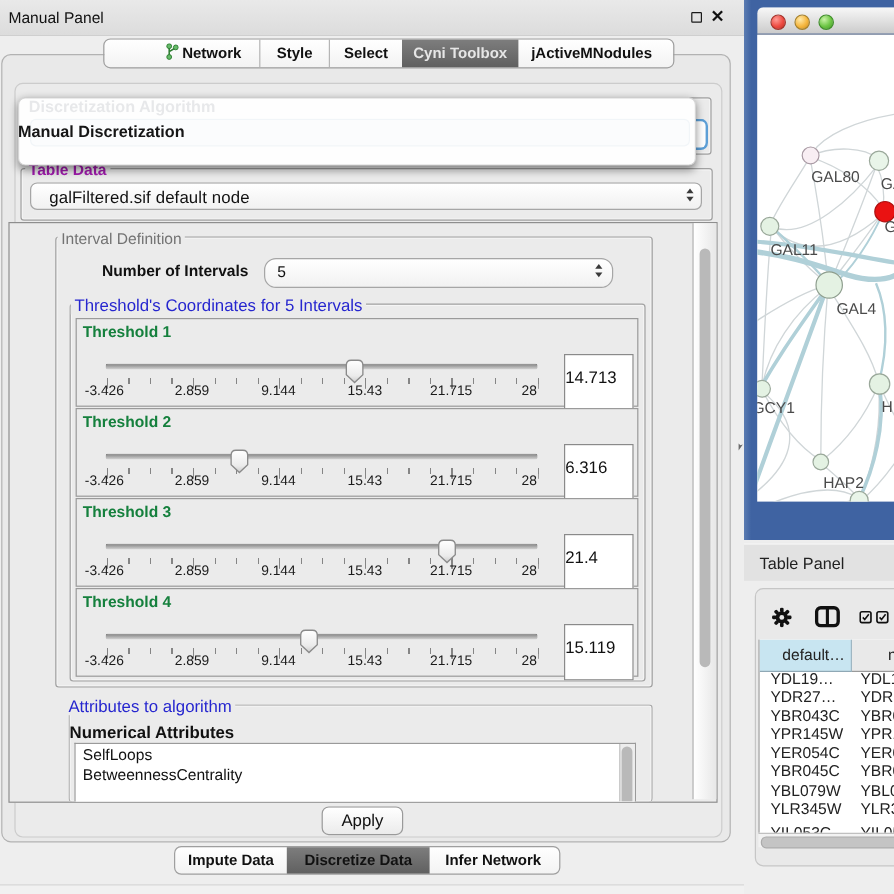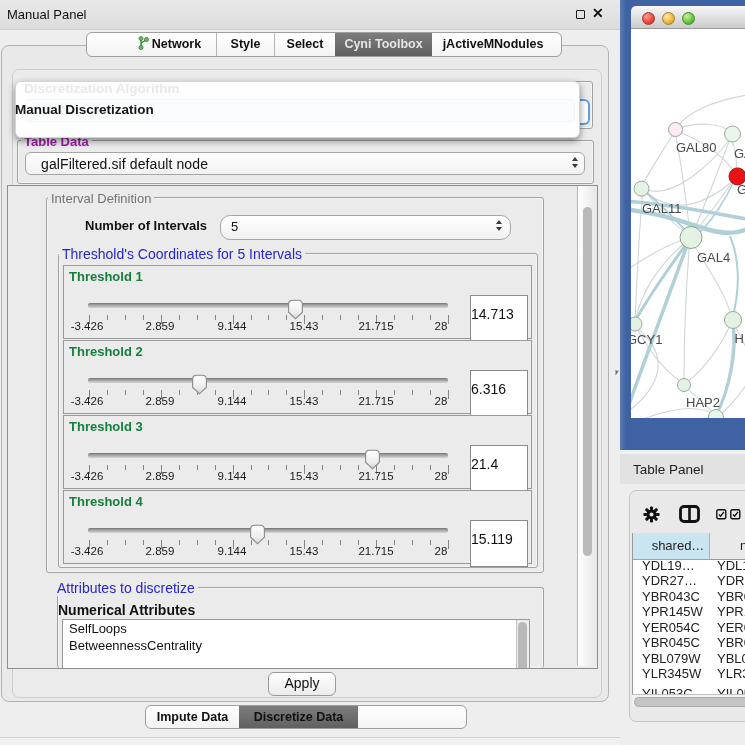--- a/index.html
+++ b/index.html
@@ -218,40 +218,41 @@
   <div class="tl" style="left:23px;">-3.426</div>
   <div class="tl" style="left:96px;">2.859</div>
   <div class="tl" style="left:168px;">9.144</div>
   <div class="tl" style="left:240px;">15.43</div>
   <div class="tl" style="left:312px;">21.715</div>
   <div class="tl" style="left:377px;">28</div>
   <div class="vfield">15.119</div>
 </div>
 
 <div class="group" style="left:57px;top:587px;width:485px;height:80px;border-bottom:none;"></div>
-<div class="gtitle" style="left:54px;top:580px;color:#2626cf;font-size:14px;">Attributes to discretize</div>
+<div class="gtitle" style="left:54px;top:580px;color:#2626cf;font-size:14px;">Attributes to algorithm</div>
 <div class="lbl" style="left:58px;top:602px;font-size:14px;font-weight:700;color:#111;">Numerical Attributes</div>
 <div class="abs" id="numlist">
   <div class="li">SelfLoops</div>
   <div class="li">BetweennessCentrality</div>
   <div id="listsb">
       <div id="listth"></div>
     </div>
 </div>
 
 <div class="abs" id="popup">
   <div class="lbl" style="left:8px;top:-1px;font-size:13.5px;font-weight:700;color:rgba(110,120,128,0.16);">Discretization Algorithm</div>
   <div class="abs" style="left:9px;top:17px;width:548px;height:21px;border:1px solid rgba(120,150,190,0.07);border-radius:5px;background:rgba(228,237,246,0.13);"></div>
   <div class="lbl" style="left:-1px;top:19.5px;font-size:13.5px;font-weight:700;color:#161616;">Manual Discretization</div>
 </div>
 
 <div class="abs" id="applybtn">Apply</div>
 <div class="abs" id="bottabs">
   <div class="tabseg2" style="width:93px;">Impute Data</div>
   <div class="tabseg2 tabsel" style="width:119px;">Discretize Data</div>
+  <div class="tabseg2" style="width:106px;">Infer Network</div>
 </div>
 <div class="abs" style="left:0;top:737px;width:620px;height:1px;background:#d2d2d2;"></div>
 <div class="abs" style="left:0;top:738px;width:620px;height:7px;background:#f1f1f1;"></div>
 
 <svg class="abs" style="left:614px;top:368px;" width="7" height="8" viewBox="0 0 7 8">
   <path d="M1.5 7.5 L1.5 1.5 L3 3 L5 2.5 Z" fill="#6a6a6a"></path>
 </svg>
 
 <div class="abs" id="netwin"></div>
 <div class="abs" id="nettitle"></div>
@@ -360,21 +361,21 @@
 </svg>
 <svg class="abs" style="left:716px;top:509px;" width="11" height="11" viewBox="0 0 11 11">
 <rect x="0.8" y="0.8" width="9" height="9" rx="1.5" fill="none" stroke="#111" stroke-width="1.4"></rect>
 <path d="M3 5.5 L4.6 7.2 L8 2.8" fill="none" stroke="#111" stroke-width="1.3"></path>
 </svg>
 <svg class="abs" style="left:730px;top:509px;" width="11" height="11" viewBox="0 0 11 11">
 <rect x="0.8" y="0.8" width="9" height="9" rx="1.5" fill="none" stroke="#111" stroke-width="1.4"></rect>
 <path d="M3 5.5 L4.6 7.2 L8 2.8" fill="none" stroke="#111" stroke-width="1.3"></path>
 </svg>
 <div class="abs" id="ttable">
-  <div id="thead1">shared…</div>
+  <div id="thead1">default…</div>
   <div id="thead2">n</div>
   <div class="trow" style="top:24.5px;">YDL19…</div>
   <div class="trow2" style="top:24.5px;">YDL19…</div>
   <div class="trow" style="top:40.0px;">YDR27…</div>
   <div class="trow2" style="top:40.0px;">YDR27…</div>
   <div class="trow" style="top:55.6px;">YBR043C</div>
   <div class="trow2" style="top:55.6px;">YBR043C</div>
   <div class="trow" style="top:71.2px;">YPR145W</div>
   <div class="trow2" style="top:71.2px;">YPR145W</div>
   <div class="trow" style="top:86.7px;">YER054C</div>

